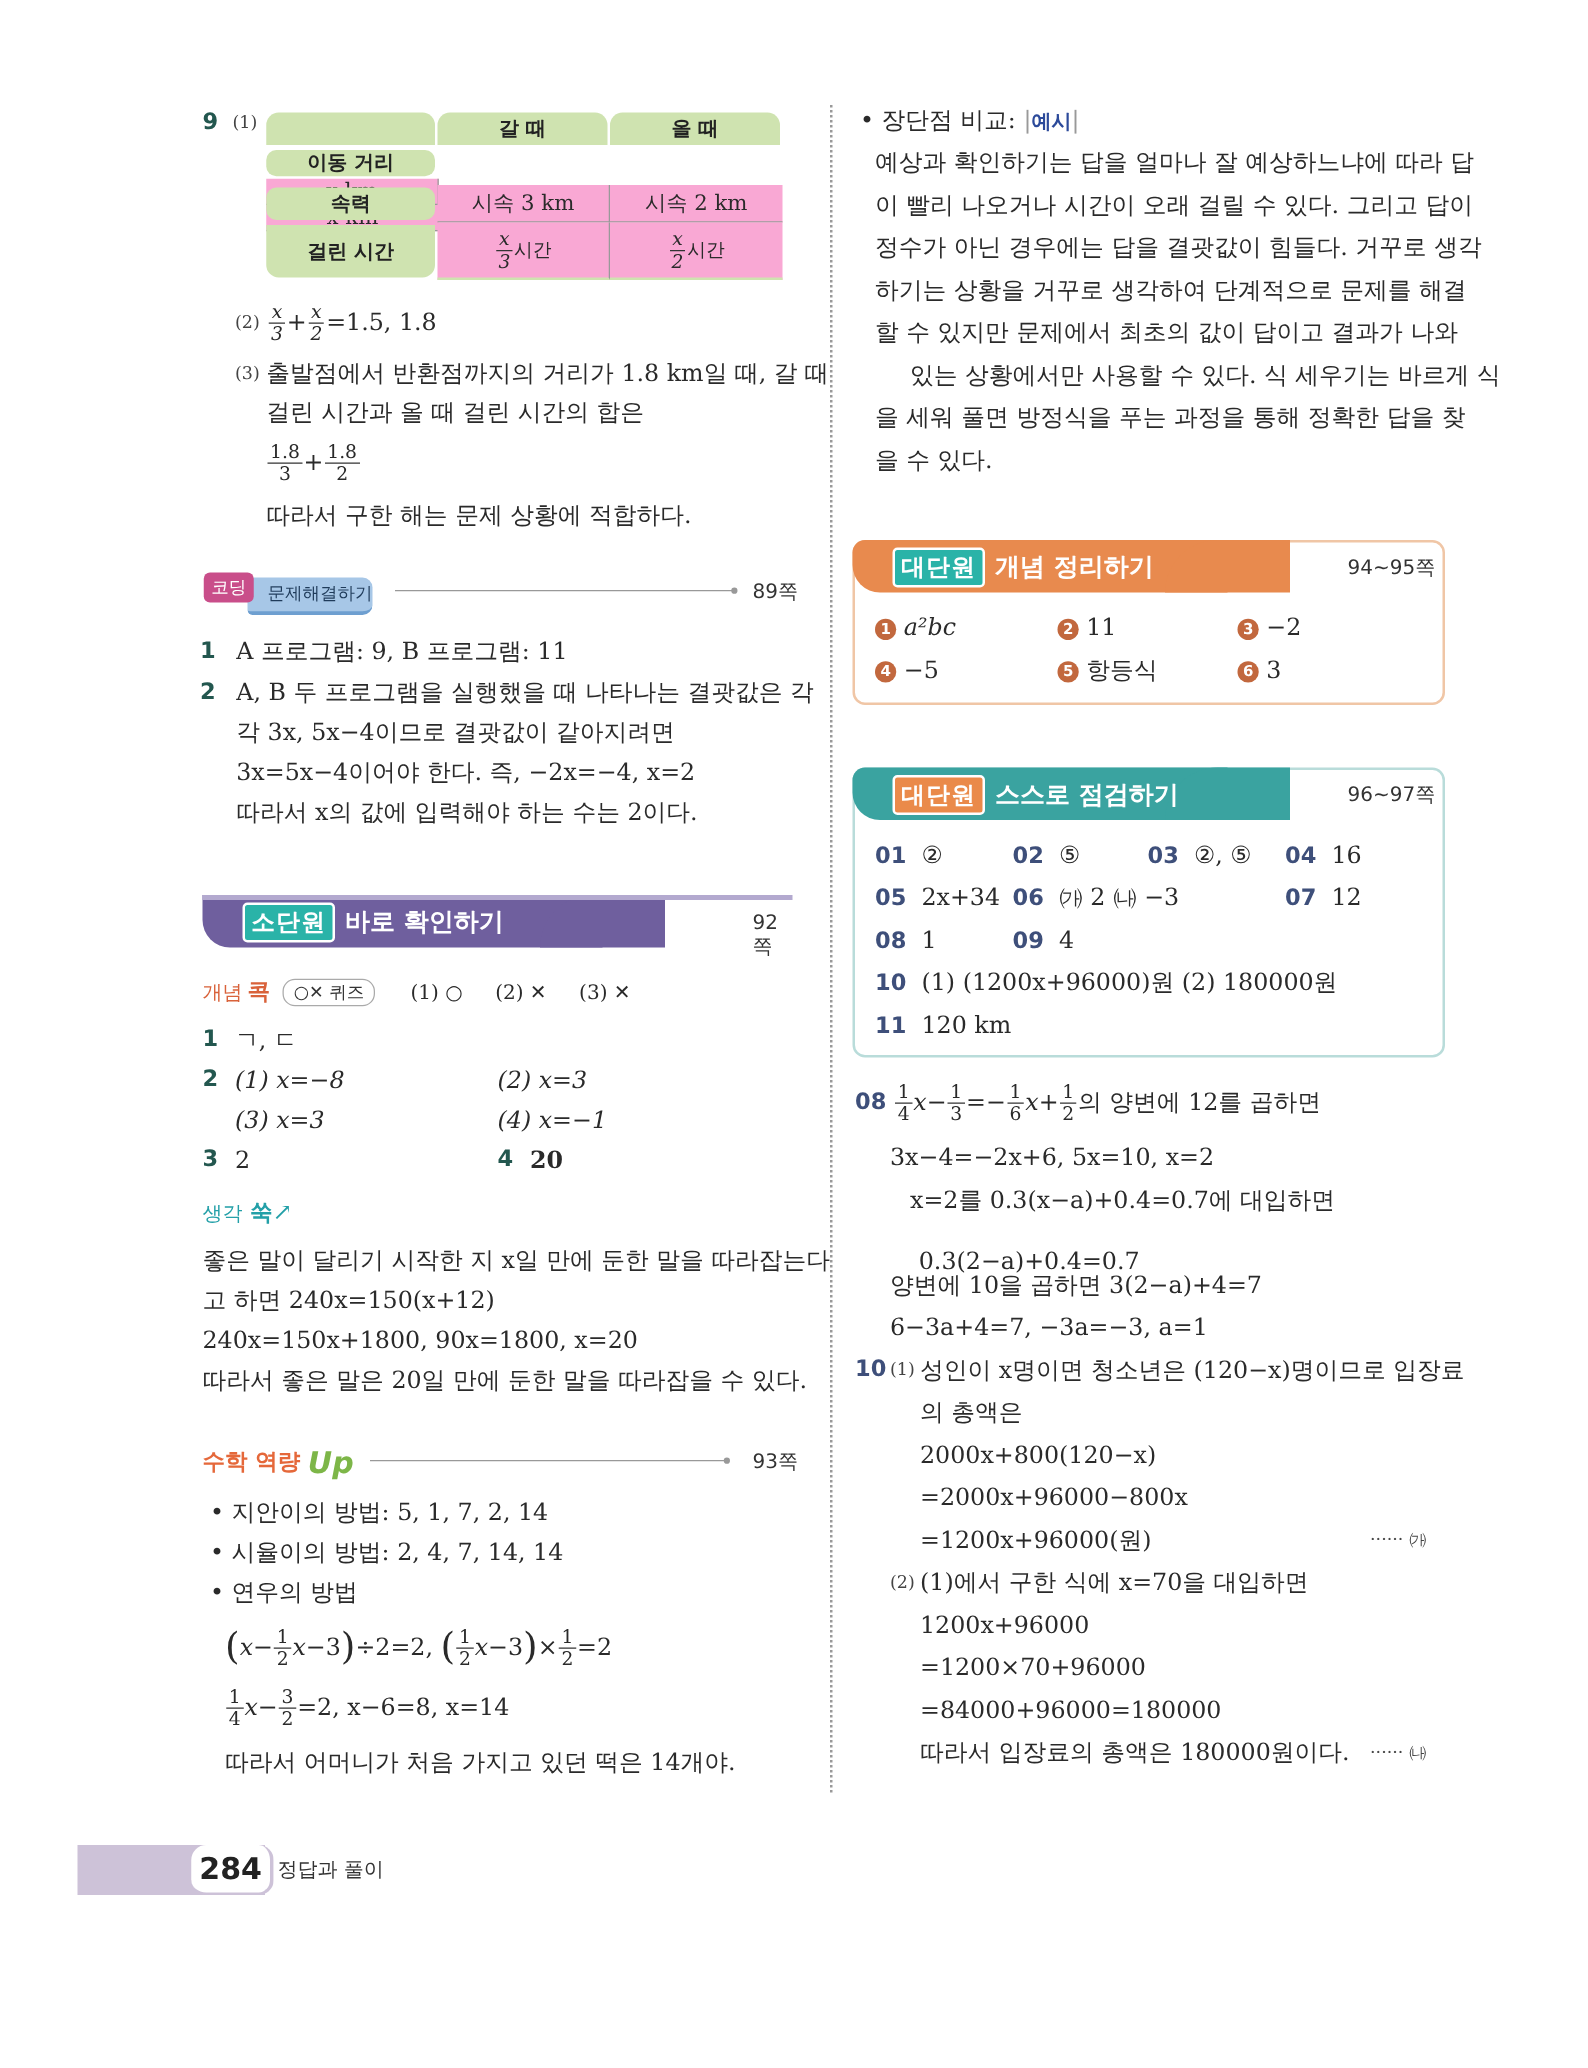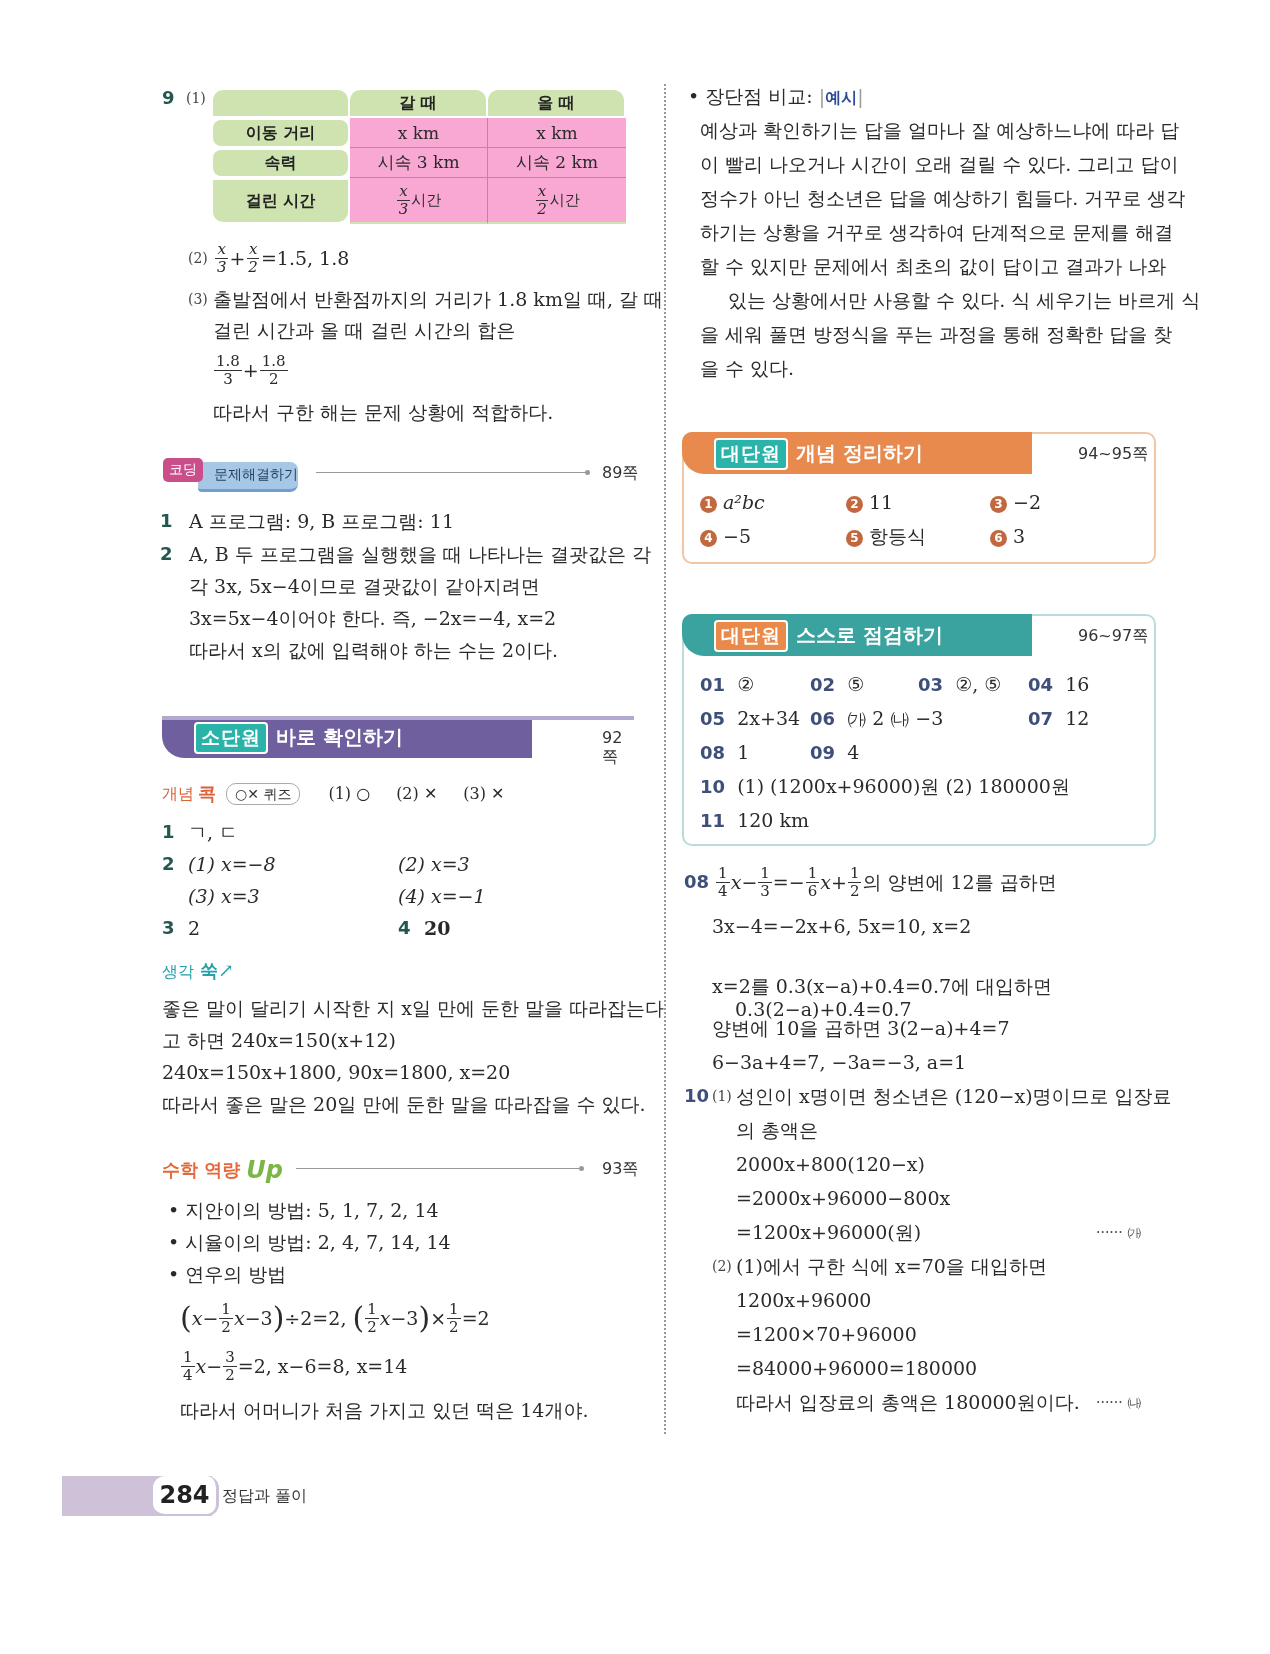--- a/index.html
+++ b/index.html
@@ -57,21 +57,21 @@
 
   <span class="line num-teal" style="left:162px;top:84px;">9</span>
   <span class="line sub" style="left:186px;top:84px;">(1)</span>
 
   <div class="tbl">
     <div class="row r0" style="height:30px;">
       <div class="hcell c0"></div>
       <div class="hcell" style="width:136px;">갈 때</div>
       <div class="hcell" style="width:136px;">올 때</div>
     </div>
-    <div class="row" style="height:30px;">
+    <div class="row" style="height:30px;flex-direction:column;">
       <div class="hcell c0">이동 거리</div>
       <div class="cell c1">x km</div>
       <div class="cell c2">x km</div>
     </div>
     <div class="row" style="height:30px;">
       <div class="hcell c0">속력</div>
       <div class="cell c1">시속 3 km</div>
       <div class="cell c2">시속 2 km</div>
     </div>
     <div class="row" style="height:46px;">
@@ -208,21 +208,21 @@
 
 <div class="col-divider"></div>
 
 <div>
   <div class="line" style="left:688px;top:82px;">
     • <span>장단점 비교:</span>
     <span style="color:#999;">|</span><span class="sans" style="color:#2c4a9a;font-weight:bold;font-size:16px;">예시</span><span style="color:#999;">|</span>
   </div>
   <span class="line" style="left:700px;top:116px;">예상과 확인하기는 답을 얼마나 잘 예상하느냐에 따라 답</span>
   <span class="line" style="left:700px;top:150px;">이 빨리 나오거나 시간이 오래 걸릴 수 있다. 그리고 답이</span>
-  <span class="line" style="left:700px;top:184px;">정수가 아닌 청소년은 답을 예상하기 힘들다. 거꾸로 생각</span>
+  <span class="line" style="left:700px;top:184px;">정수가 아닌 경우에는 답을 결괏값이 힘들다. 거꾸로 생각</span>
   <span class="line" style="left:700px;top:218px;">하기는 상황을 거꾸로 생각하여 단계적으로 문제를 해결</span>
   <span class="line" style="left:700px;top:252px;">할 수 있지만 문제에서 최초의 값이 답이고 결과가 나와</span>
   <span class="line" style="left:728px;top:286px;">있는 상황에서만 사용할 수 있다. 식 세우기는 바르게 식</span>
   <span class="line" style="left:700px;top:320px;">을 세워 풀면 방정식을 푸는 과정을 통해 정확한 답을 찾</span>
   <span class="line" style="left:700px;top:354px;">을 수 있다.</span>
 
   <div class="box" style="left:682px;top:432px;width:474px;height:132px;border-color:#f0c6a6;"></div>
   <div class="banner" style="left:682px;top:432px;width:474px;">
     <div class="fill" style="width:300px;background:#e88a4e;border-top-left-radius:10px;"></div>
     <div style="position:absolute;left:32px;top:6px;">
@@ -271,21 +271,21 @@
         <span class="d">3</span>
       </span>=−<span class="frac">
         <span class="n">1</span>
         <span class="d">6</span>
       </span><span class="it">x</span>+<span class="frac">
         <span class="n">1</span>
         <span class="d">2</span>
       </span><span>의 양변에 12를 곱하면</span>
   </div>
   <span class="line" style="left:712px;top:912px;">3x−4=−2x+6, 5x=10, x=2</span>
-  <span class="line" style="left:712px;top:946px;margin-top:26px;">x=2를 0.3(x−a)+0.4=0.7에 대입하면</span>
+  <span class="line" style="left:728px;top:946px;">x=2를 0.3(x−a)+0.4=0.7에 대입하면</span>
   <span class="line" style="left:712px;top:995px;margin-left:23px;">0.3(2−a)+0.4=0.7</span>
   <span class="line" style="left:712px;top:1014px;">양변에 10을 곱하면 3(2−a)+4=7</span>
   <span class="line" style="left:712px;top:1048px;">6−3a+4=7, −3a=−3, a=1</span>
 
   <span class="line num-navy" style="left:684px;top:1082px;">10</span>
   <span class="line sub" style="left:712px;top:1082px;">(1)</span>
   <span class="line" style="left:736px;top:1082px;">성인이 x명이면 청소년은 (120−x)명이므로 입장료</span>
   <span class="line" style="left:736px;top:1116px;">의 총액은</span>
   <span class="line" style="left:736px;top:1150px;">2000x+800(120−x)</span>
   <span class="line" style="left:736px;top:1184px;">=2000x+96000−800x</span>

